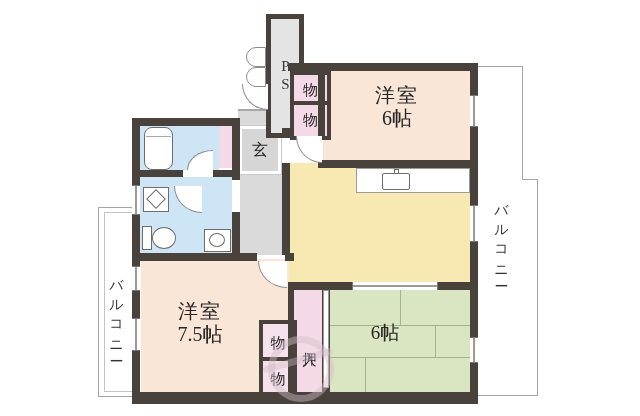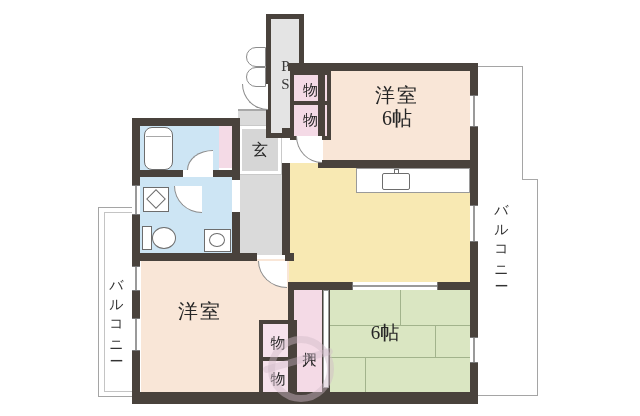--- a/index.html
+++ b/index.html
@@ -125,18 +125,19 @@
   <div class="fx" style="left:204px;top:229px;width:27px;height:23px;border-width:1.2px;"></div>
   <div class="fx" style="left:209px;top:233px;width:16px;height:14px;border-radius:50%;border-width:1px;"></div>
   <div class="fx" style="left:356px;top:168px;width:114px;height:25px;border-width:1px;border-color:#9a9a9a;"></div>
   <div class="fx" style="left:382px;top:173px;width:28px;height:17px;border-width:1.3px;border-radius:2px;"></div>
   <div class="fx" style="left:394px;top:169px;width:5px;height:5px;border-width:1px;"></div>
 
   <div class="lbl" style="left:347px;top:84px;width:100px;font-size:20px;letter-spacing:2px;">洋室</div>
   <div class="lbl" style="left:347px;top:107px;width:100px;font-size:20px;">6帖</div>
   <div class="lbl" style="left:350px;top:322px;width:70px;font-size:19px;">6帖</div>
   <div class="lbl" style="left:150px;top:300px;width:100px;font-size:20px;letter-spacing:2px;">洋室</div>
+  <div class="lbl" style="left:150px;top:323px;width:100px;font-size:20px;">7.5帖</div>
   <div class="lbl vt" style="left:299px;top:313px;width:18px;height:56px;font-size:14px;">押入</div>
 
   <div class="wm" style="left:268px;top:336px;width:52px;height:52px;border:7px solid rgba(208,186,199,0.45);border-radius:50%;"></div>
   <div class="wm" style="left:262px;top:357px;width:72px;height:7px;background:rgba(208,186,199,0.4);border-radius:4px;transform:rotate(-16deg);"></div>
 
 </div>
 
 </body></html>

